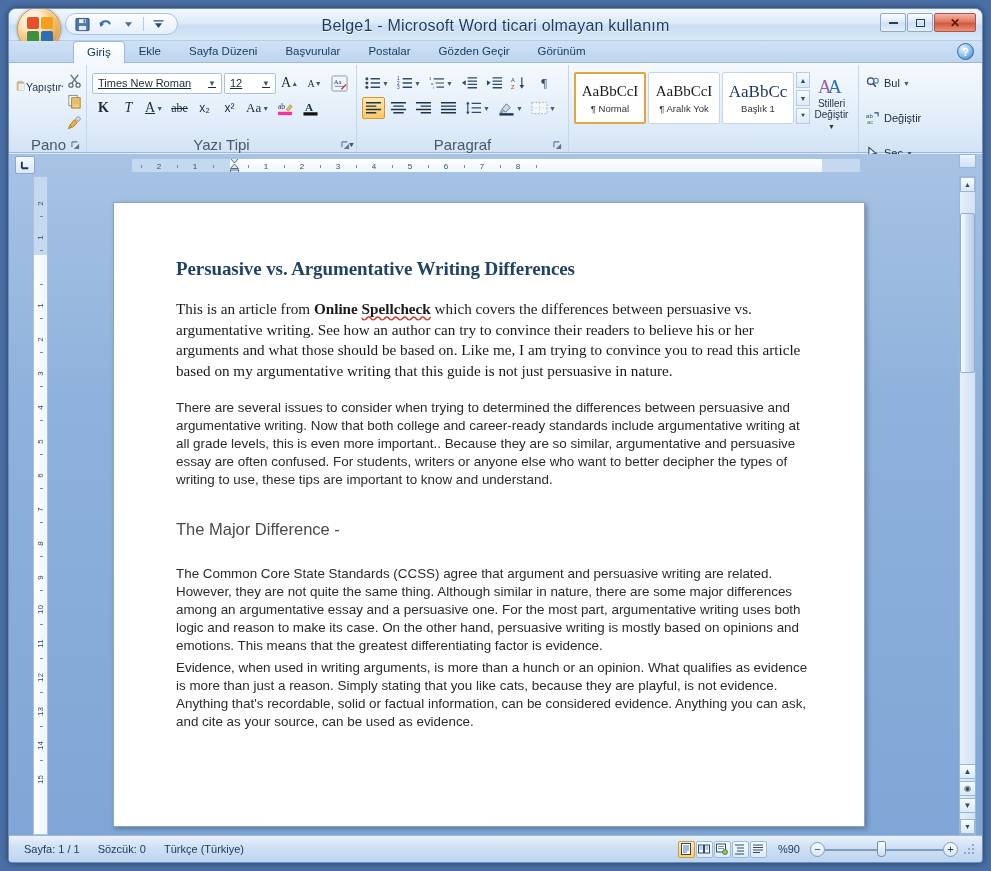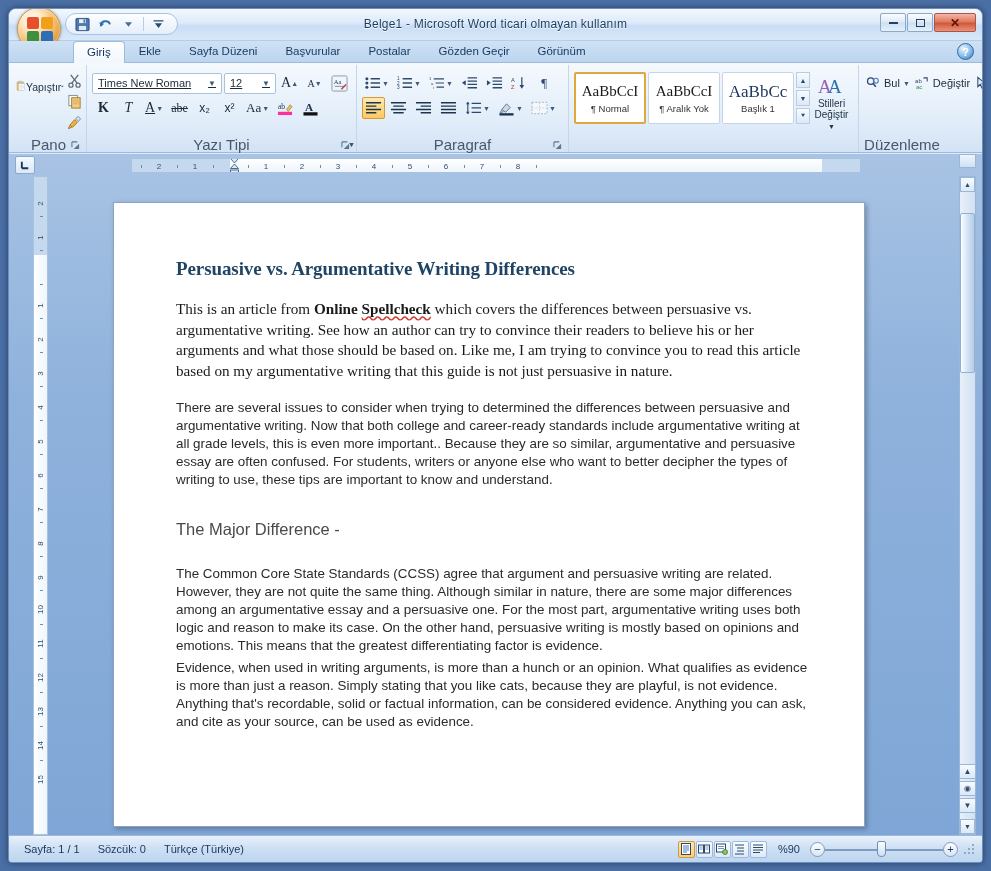--- a/index.html
+++ b/index.html
@@ -48,21 +48,21 @@
     background: linear-gradient(180deg,#fdfeff,#e4eefb);
     border: 1px solid #a8c4e2; border-radius: 11px;
   }
   .qat-btn {
     width: 21px; height: 18px; display:flex; align-items:center; justify-content:center;
     border-radius: 2px; cursor: pointer;
   }
   .qat-sep { width:1px; height:14px; background:#b6cde5; margin:0 2px; }
   #title-text {
     position: absolute; left: 0; right: 0; top: 8px; text-align: center;
-    font-size: 12px; color: #1c3a5e; letter-spacing: .2px;
+    font-size: 16px; color: #1c3a5e; letter-spacing: .2px;
     text-shadow: 0 1px 0 rgba(255,255,255,.9);
     pointer-events: none;
   }
   #wincontrols { position: absolute; right: 6px; top: 4px; display: flex; gap: 1px; }
   .wbtn {
     width: 26px; height: 19px; border:1px solid #8ba9c9; border-radius:2px;
     background: linear-gradient(180deg,#fbfdff 0%,#dde9f6 48%,#cddff1 52%,#e6f0fb 100%);
     display:flex; align-items:center; justify-content:center; cursor:pointer;
   }
   .wbtn.close {
@@ -711,21 +711,21 @@
           </svg>
           <span class="cs-label">Stilleri</span>
           <span class="cs-label">
             <span>Değiştir</span> <span style="font-size:7px;">▼</span>
           </span>
         </div>
       </div>
     </div>
 
     <div class="group" id="g-editing">
-      <div class="group-body" style="flex-direction:row; padding-top:4px; gap:1px;">
+      <div class="group-body" style="flex-direction:column; padding-top:4px; gap:13px;">
         <div class="edit-row">
           <svg width="15" height="14" viewBox="0 0 16 15">
             <circle cx="5" cy="5.5" r="3.4" fill="none" stroke="#2c4a6b" stroke-width="1.4"></circle>
             <path d="M7.5 8 L10.5 11.5" stroke="#2c4a6b" stroke-width="1.6"></path>
             <circle cx="10.5" cy="5" r="2.6" fill="none" stroke="#4a7ab5" stroke-width="1.2"></circle>
           </svg>
           <span class="lbl">Bul</span>
           <span style="font-size:7px;color:#3e5a78;">▼</span>
         </div>
         <div class="edit-row">

